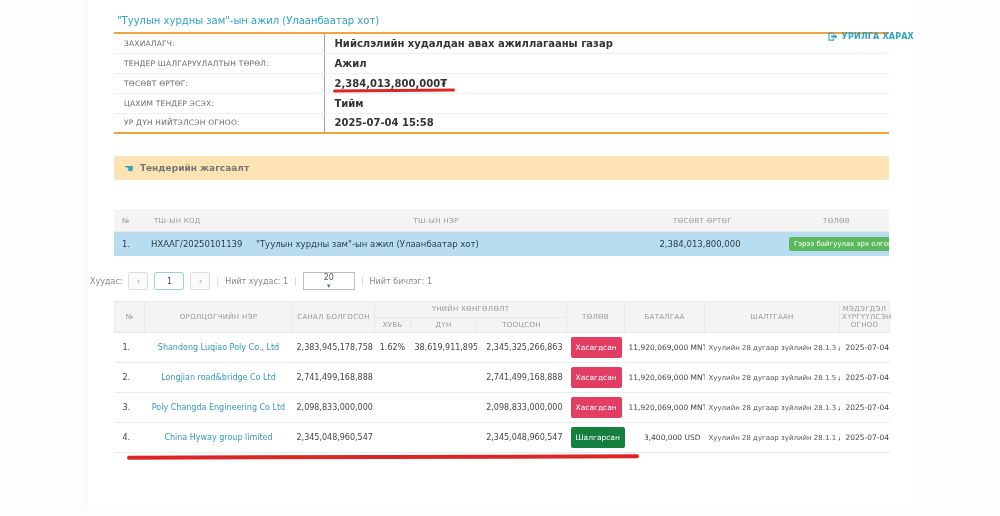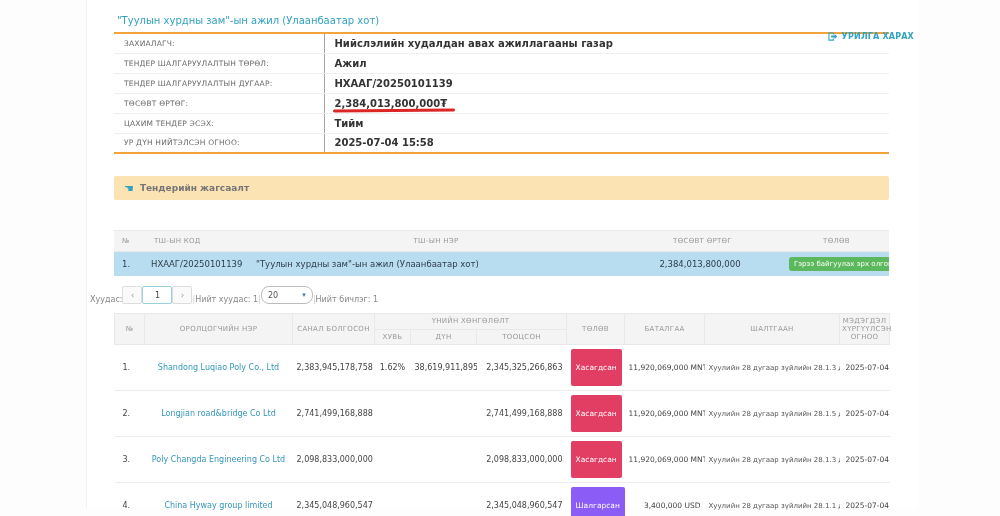--- a/index.html
+++ b/index.html
@@ -42,44 +42,44 @@
   
   .t1 { margin:30px 0 0 27px; border-collapse:collapse; width:775px; table-layout:fixed; }
   .t1 th { border-left:none; border-right:none; padding:6px 4px; }
   .t1 th.left { text-align:left; padding-left:8px; }
   .t1 td { background:#b9ddf0; font-size:8.5px; color:#2e3d47; padding:5px; vertical-align:middle; white-space:nowrap; overflow:hidden; }
   .t1 td.c-no { padding-left:8px; }
   .t1 td.num { text-align:center; padding-right:10px; }
   .btn-green { background:#5cb85c; color:#fff; font-size:7px; padding:3px 5px; border-radius:3px; white-space:nowrap; display:inline-block; cursor:pointer; }
 
   
-  .pagination { display:flex; align-items:flex-end; margin:6px 0 0 3px; color:#888; font-size:8px; height:22px; }
+  .pagination { display:flex; align-items:center; gap:6px; margin:14px 0 0 3px; color:#888; font-size:8px; height:22px; }
   .pg-btn { width:20px; height:18px; border:1px solid #ddd; background:#fafafa; color:#999;
     display:flex; align-items:center; justify-content:center; font-size:9px; border-radius:2px; cursor:pointer; }
   .pg-current { width:30px; height:18px; border:1px solid #9bd0de; background:#fff; color:#444;
     display:flex; align-items:center; justify-content:center; font-size:8px; border-radius:2px; }
-  .pg-select { width:52px; height:18px; border:1px solid #bcbcbc; border-radius:8px; display:flex; align-items:center;
-    justify-content:space-between; padding:0 6px; color:#555; background:#fff; cursor:pointer; }
+  .pg-select { width:52px; height:18px; border:1px solid #bcbcbc; border-radius:0; display:flex; align-items:center;
+    justify-content:space-between; padding:0 6px; color:#555; background:#fff; cursor:pointer;flex-direction:column; }
   .caret { color:#2f7fbf; font-size:7px; }
   .sep { color:#ccc; }
 
   
   .t2 { margin:9px 0 0 27px; border-collapse:collapse; width:775px; table-layout:fixed; }
   .t2 th { padding:3px 2px; }
   .t2 td { border-bottom:1px solid #ececec; font-size:8px; color:#444; padding:4px; vertical-align:middle; white-space:nowrap; overflow:hidden; }
   .t2 td.c-no { padding-left:8px; }
   .t2 .num { text-align:right; }
   .t2 .ctr { text-align:center; }
   .t2 .g { font-size:7.5px; }
   .t2 .reason { font-size:7px; color:#555; }
   .t2 .date { font-size:7.5px; padding-left:6px; }
   .link { color:#3496bb; cursor:pointer; }
-  .badge { color:#fff; font-size:7.5px; padding:14px 5px; border-radius:2px; display:inline-block; }
+  .badge { color:#fff; font-size:7.5px; padding:6px 5px; border-radius:2px; display:inline-block; }
   .badge-red { background:#e23e63; }
-  .badge-green { background:#8b5cf6; }
+  .badge-green { background:#15803d; }
 
   
   .marker-line { margin:2px 0 0 40px; width:512px; height:3.5px; background:#dc2626; transform:rotate(-.15deg); border-radius:2px; }
 </style>
 </head>
 <body>
 
 <div class="card">
 
   <div class="header-bar">
@@ -97,24 +97,20 @@
 
   <table class="details">
     <tbody>
       <tr>
         <td class="dl">ЗАХИАЛАГЧ:</td>
         <td class="dv">Нийслэлийн худалдан авах ажиллагааны газар</td>
       </tr>
       <tr>
         <td class="dl">ТЕНДЕР ШАЛГАРУУЛАЛТЫН ТӨРӨЛ:</td>
         <td class="dv">Ажил</td>
-      </tr>
-      <tr>
-        <td class="dl">ТЕНДЕР ШАЛГАРУУЛАЛТЫН ДУГААР:</td>
-        <td class="dv">НХААГ/20250101139</td>
       </tr>
       <tr>
         <td class="dl">ТӨСӨВТ ӨРТӨГ:</td>
         <td class="dv">
           <span class="uwrap">
             <span>2,384,013,800,000₮</span>
             <span class="red-underline"></span>
           </span>
         </td>
       </tr>

